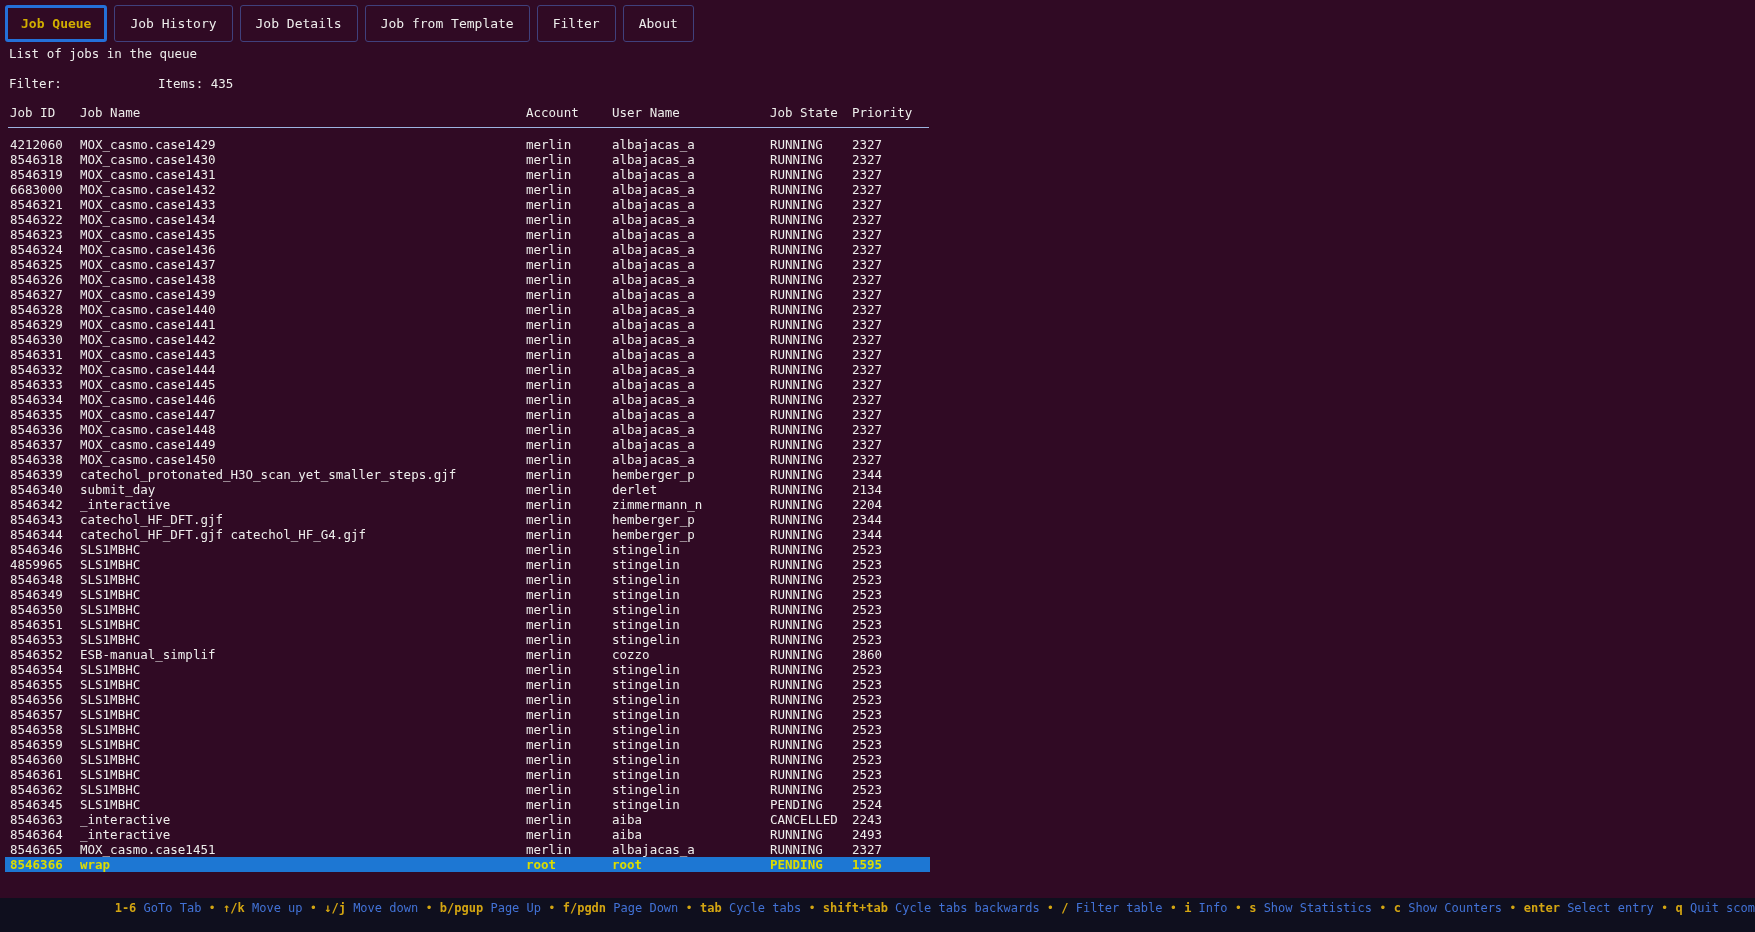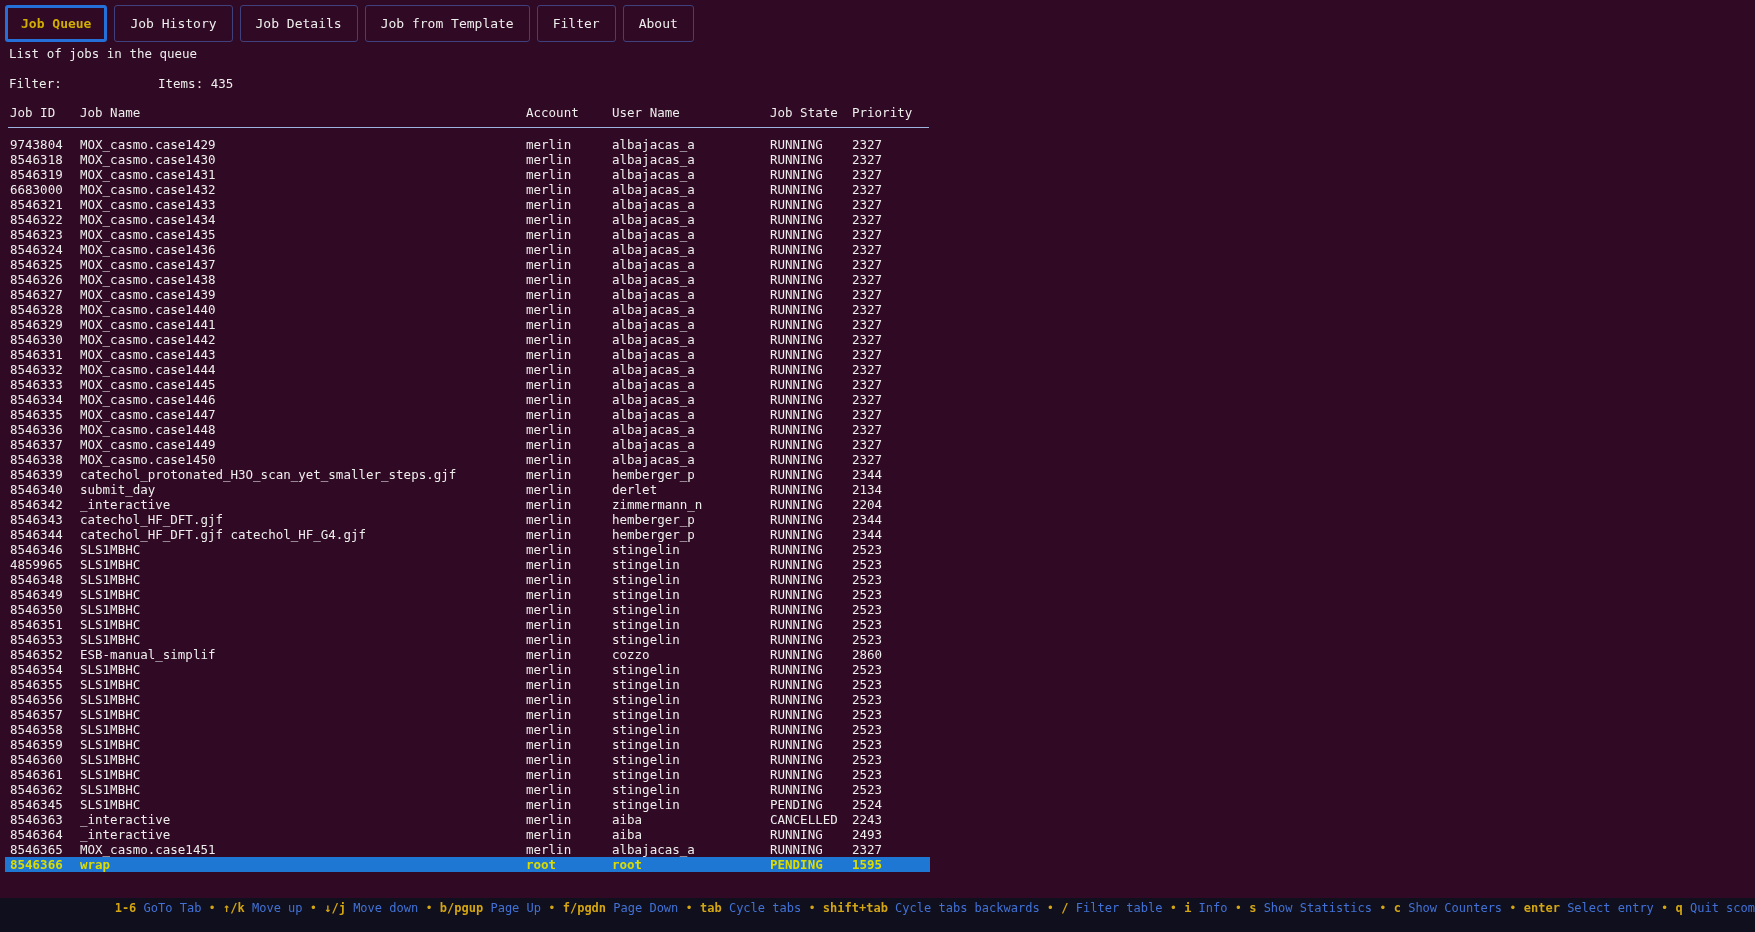--- a/index.html
+++ b/index.html
@@ -69,21 +69,21 @@
     <span class="c c1">Job ID</span>
     <span class="c c2">Job Name</span>
     <span class="c c3">Account</span>
     <span class="c c4">User Name</span>
     <span class="c c5">Job State</span>
     <span class="c c6">Priority</span>
   </div>
 <div class="underline"></div>
 <div class="tbody">
     <div class="trow">
-      <span class="c c1">9743804</span>
+      <span class="c c1">4212060</span>
       <span class="c c2">MOX_casmo.case1429</span>
       <span class="c c3">merlin</span>
       <span class="c c4">albajacas_a</span>
       <span class="c c5">RUNNING</span>
       <span class="c c6">2327</span>
     </div>
     <div class="trow">
       <span class="c c1">8546318</span>
       <span class="c c2">MOX_casmo.case1430</span>
       <span class="c c3">merlin</span>

